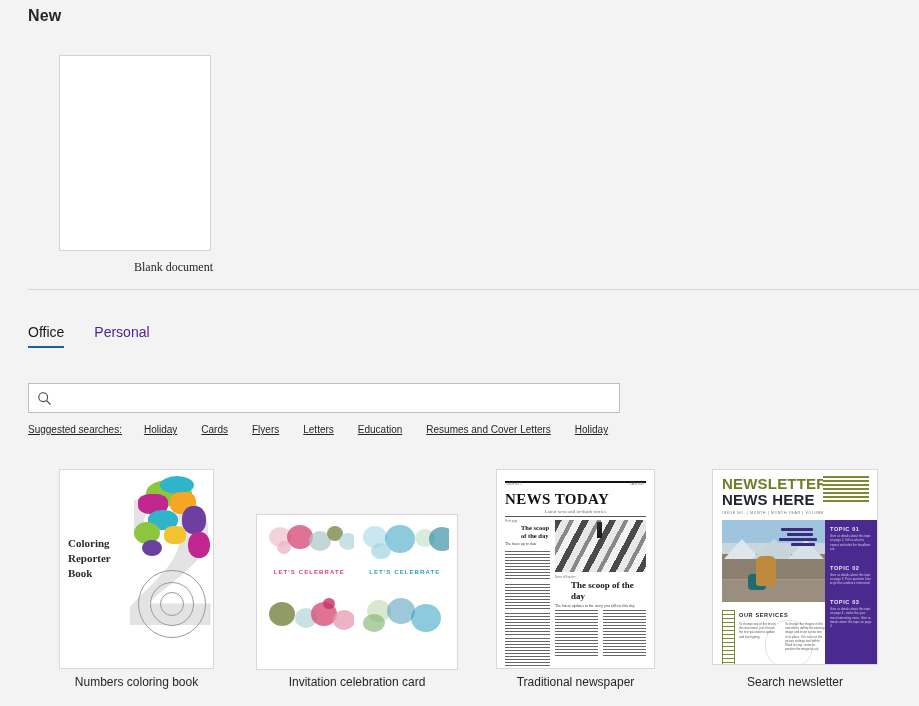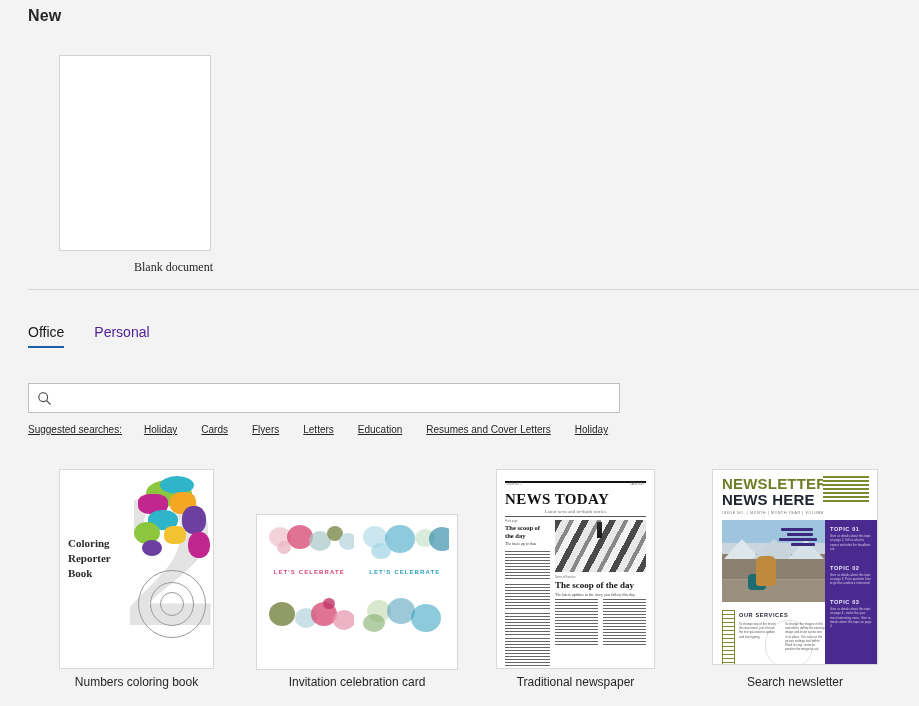--- a/index.html
+++ b/index.html
@@ -260,20 +260,21 @@
   .np-cols { display: flex; gap: 5px; margin-top: 3px; }
   .np-col-narrow { width: 45px; }
   .np-col-wide { flex: 1; }
   .np-head {
     font-family: "Liberation Serif", serif;
     font-weight: 700;
     font-size: 6.5px;
     color: #111;
     line-height: 8px;
     margin-bottom: 1px;
+    margin-left: 16px;
   }
   .np-head.big { font-size: 9px; line-height: 11px; }
   .np-sub {
     font-family: "Liberation Serif", serif;
     font-size: 4px;
     color: #444;
     margin-bottom: 2px;
   }
   .np-kicker { font-size: 2.6px; color: #777; margin-bottom: 1px; }
   .np-photo {

